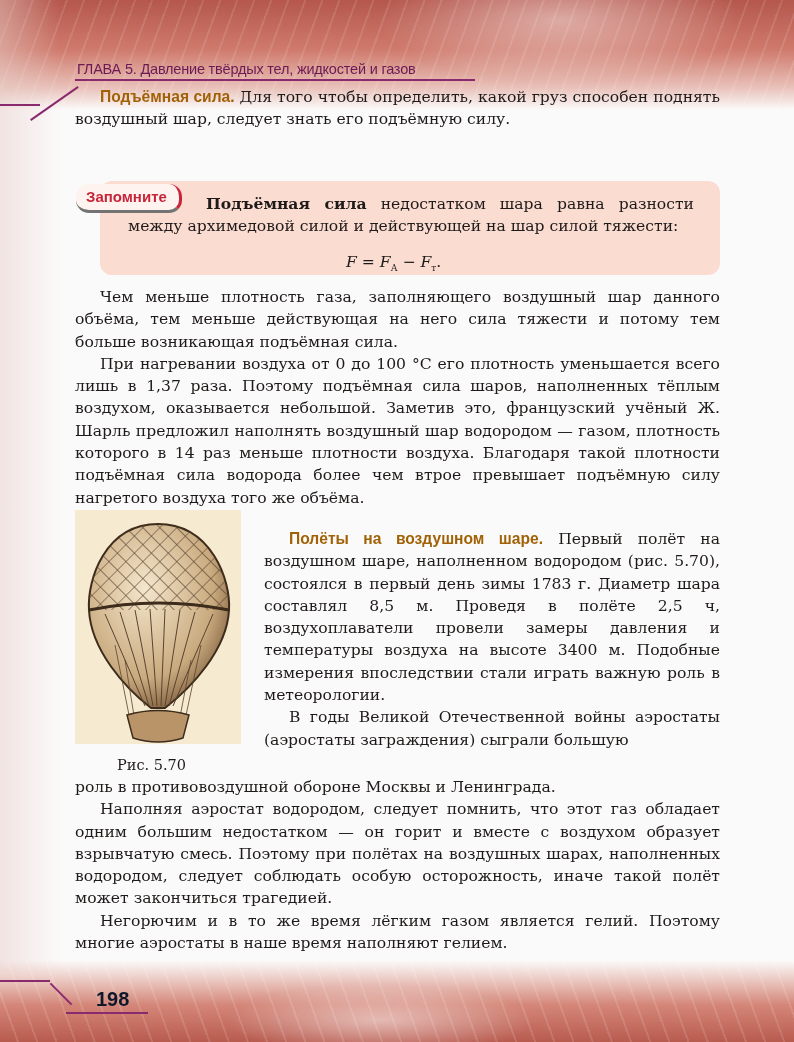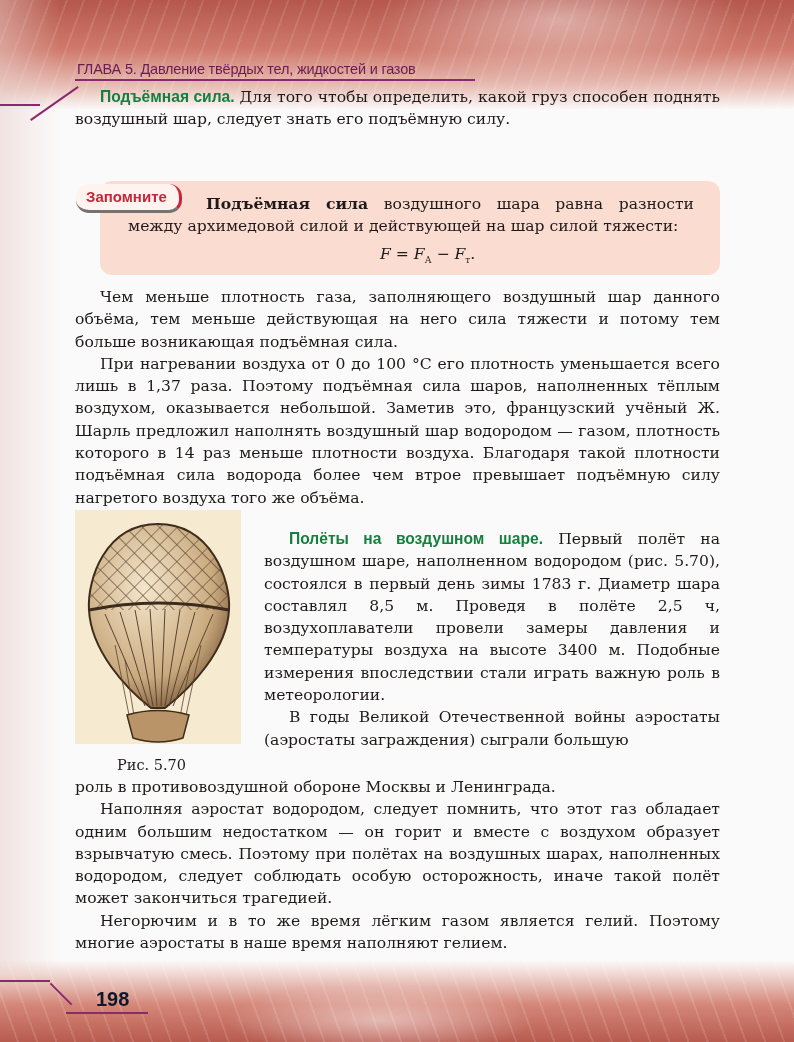--- a/index.html
+++ b/index.html
@@ -47,40 +47,40 @@
   }
   .header-diag2 { position:absolute; left:0; top:104px; width:40px; height:2px; background:#8a2a6e; }
   .page-text {
     position: absolute; left: 75px; width: 645px;
     font-size: 15.6px; line-height: 22.3px; text-align: justify;
   }
   .p { margin: 0; }
   .indent { text-indent: 25px; }
   .head {
     font-family: "Liberation Sans", sans-serif; font-weight: bold;
-    color: #15803d;
+    color: #a16207;
   }
   .callout {
     position: absolute; left: 100px; top: 181px; width: 620px; height: 94px;
     background: #fadcd1; border-radius: 12px;
   }
   .callout-tab {
     position: absolute; left: 76px; top: 184px; height: 26px;
     padding: 0 12px 0 10px; background: #fff3ef;
     border-radius: 13px; border-right: 3px solid #c8253a; border-bottom: 3px solid #737373;
     font-family: "Liberation Sans", sans-serif; font-weight: bold; font-size: 15px; line-height: 25px;
     color: #c8253a;
   }
   .callout-text {
     position: absolute; left: 128px; top: 193px; width: 566px;
     font-size: 15.6px; line-height: 22.3px; text-align: justify;
   }
   .formula {
-    position: absolute; left: 346px; top: 245px;
-    font-style: italic; font-size: 15.6px; white-space: nowrap; margin-left: 34px;
+    position: absolute; left: 346px; top: 253px;
+    font-style: italic; font-size: 15.6px; white-space: nowrap;
   }
   .formula sub { font-style: normal; font-size: 9px; }
   .figure-box {
     position: absolute; left: 75px; top: 510px; width: 166px; height: 234px;
     background: #f6ead0;
   }
   .fig-caption {
     position: absolute; left: 117px; top: 749px; font-size: 14.5px; white-space: nowrap; margin-top: 8px;
   }
   .side-text {
@@ -108,21 +108,21 @@
 <div class="header-diag"></div>
 <div class="header-diag2"></div>
 
 <div class="page-text" style="top:86px">
   <p class="p indent"><span class="head">Подъёмная сила.</span><span> Для того чтобы определить, какой груз способен поднять воздушный шар, следует знать его подъёмную силу.</span></p>
 </div>
 
 <div class="callout"></div>
 <div class="callout-tab">Запомните</div>
 <div class="callout-text">
-  <span style="padding-left:78px"></span><b>Подъёмная сила</b><span> воздушного шара равна разности между архимедовой силой и действующей на шар силой тяжести:</span>
+  <span style="padding-left:78px"></span><b>Подъёмная сила</b><span> недостатком шара равна разности между архимедовой силой и действующей на шар силой тяжести:</span>
 </div>
 <div class="formula"><span>F</span><span style="font-style:normal"> = </span><span>F</span><sub>А</sub><span style="font-style:normal"> − </span><span>F</span><sub>т</sub><span style="font-style:normal">.</span></div>
 
 <div class="page-text" style="top:286px">
   <p class="p indent">Чем меньше плотность газа, заполняющего воздушный шар данного объёма, тем меньше действующая на него сила тяжести и потому тем больше возникающая подъёмная сила.</p>
   <p class="p indent">При нагревании воздуха от 0 до 100 °С его плотность уменьшается всего лишь в 1,37 раза. Поэтому подъёмная сила шаров, наполненных тёплым воздухом, оказывается небольшой. Заметив это, французский учёный Ж. Шарль предложил наполнять воздушный шар водородом — газом, плотность которого в 14 раз меньше плотности воздуха. Благодаря такой плотности подъёмная сила водорода более чем втрое превышает подъёмную силу нагретого воздуха того же объёма.</p>
 </div>
 
 <div class="figure-box">
   <svg width="166" height="234" viewBox="0 0 166 234">

